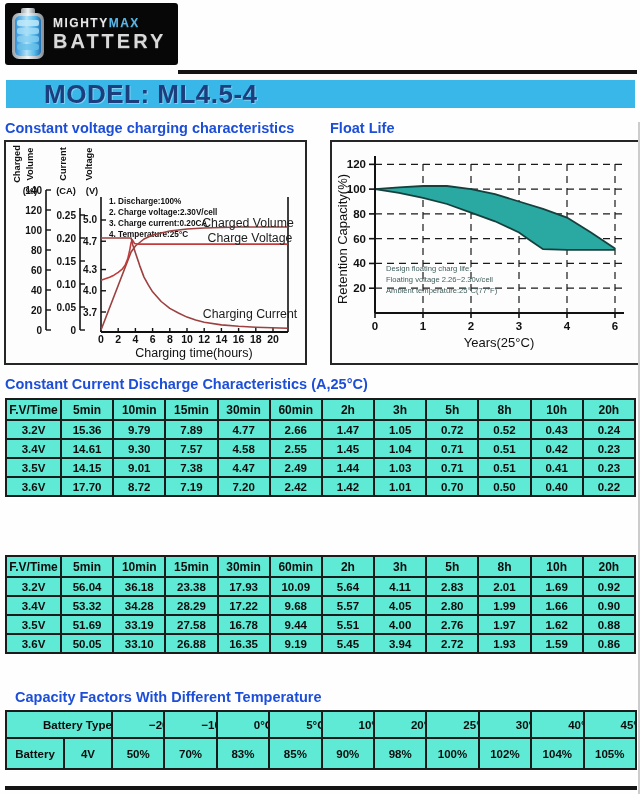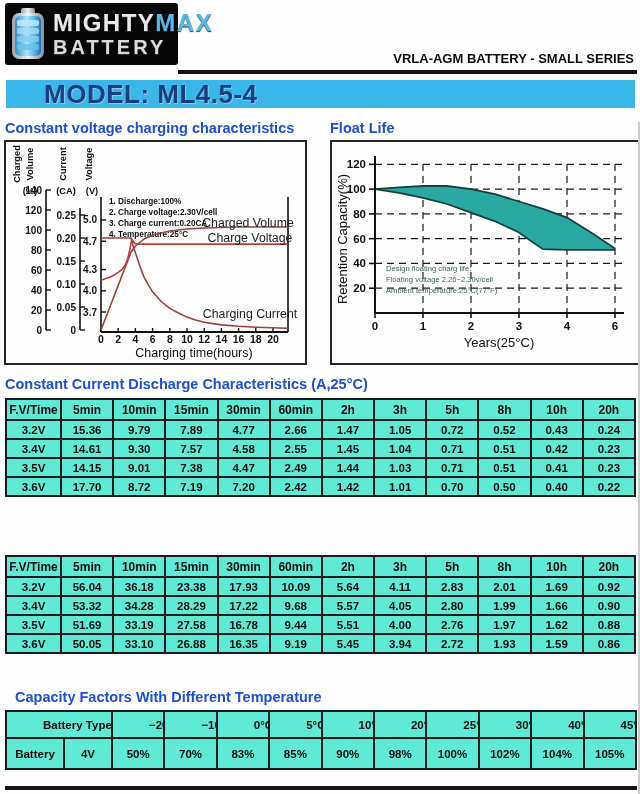--- a/index.html
+++ b/index.html
@@ -4,21 +4,21 @@
 <style>
   html,body{margin:0;padding:0;background:#ffffff;}
   .page{position:relative;width:640px;height:794px;background:#fefefe;overflow:hidden;
         font-family:"Liberation Sans",sans-serif;color:#111;}
 
   
   .logo-box{position:absolute;left:5px;top:3px;width:173px;height:62px;background:#070707;
             border-radius:3px;display:flex;align-items:center;}
   .logo-batt{margin-left:5px;flex:0 0 auto;}
   .logo-text{margin-left:7px;line-height:1;}
-  .brand-top{font-size:24px;font-weight:bold;letter-spacing:1.5px;color:#e9e9e9;
+  .brand-top{font-size:12px;font-weight:bold;letter-spacing:1.5px;color:#e9e9e9;
              text-shadow:0 1px 1px #3a3a3a;}
   .brand-top .max{color:#55b8e9;}
   .brand-bottom{font-size:20px;font-weight:bold;letter-spacing:3px;color:#d9d9d9;
                 margin-top:2px;text-shadow:0 1px 1px #3a3a3a;}
   .vrla{position:absolute;top:51px;right:6px;font-size:13px;font-weight:bold;color:#0d0d0d;}
   .header-rule{position:absolute;left:178px;top:70px;width:459px;height:4px;background:#141414;}
   .model-banner{position:absolute;left:6px;top:80px;width:629px;height:28px;background:#38b7e8;}
   .model-banner span{display:block;margin-left:38px;font-size:26px;font-weight:bold;
                      color:#1d3e7e;line-height:29px;letter-spacing:.5px;
                      text-shadow:1px 1px 0 rgba(255,255,255,.35);}
@@ -78,21 +78,20 @@
       <rect x="7" y="13" width="22" height="6" rx="2" fill="#bfe9fa" opacity="0.85"></rect>
       <rect x="7" y="21" width="22" height="6" rx="2" fill="#a4ddf6" opacity="0.8"></rect>
       <rect x="7" y="29" width="22" height="6" rx="2" fill="#86cff1" opacity="0.8"></rect>
       <rect x="7" y="37" width="22" height="6" rx="2" fill="#66c0ea" opacity="0.8"></rect>
     </svg>
     <div class="logo-text">
       <div class="brand-top"><span>MIGHTY</span><span class="max">MAX</span></div>
       <div class="brand-bottom">BATTERY</div>
     </div>
   </div>
-  <div class="vrla">VRLA-AGM BATTERY - SMALL SERIES</div>
   <div class="header-rule"></div>
   <div class="model-banner">
     <span>MODEL: ML4.5-4</span>
   </div>
 
   <div class="sec-title" id="c1-title">Constant voltage charging characteristics</div>
   <div class="sec-title" id="c2-title">Float Life</div>
 
   <div class="chart-box" id="chart1">
     <svg viewBox="0 0 299 221">

